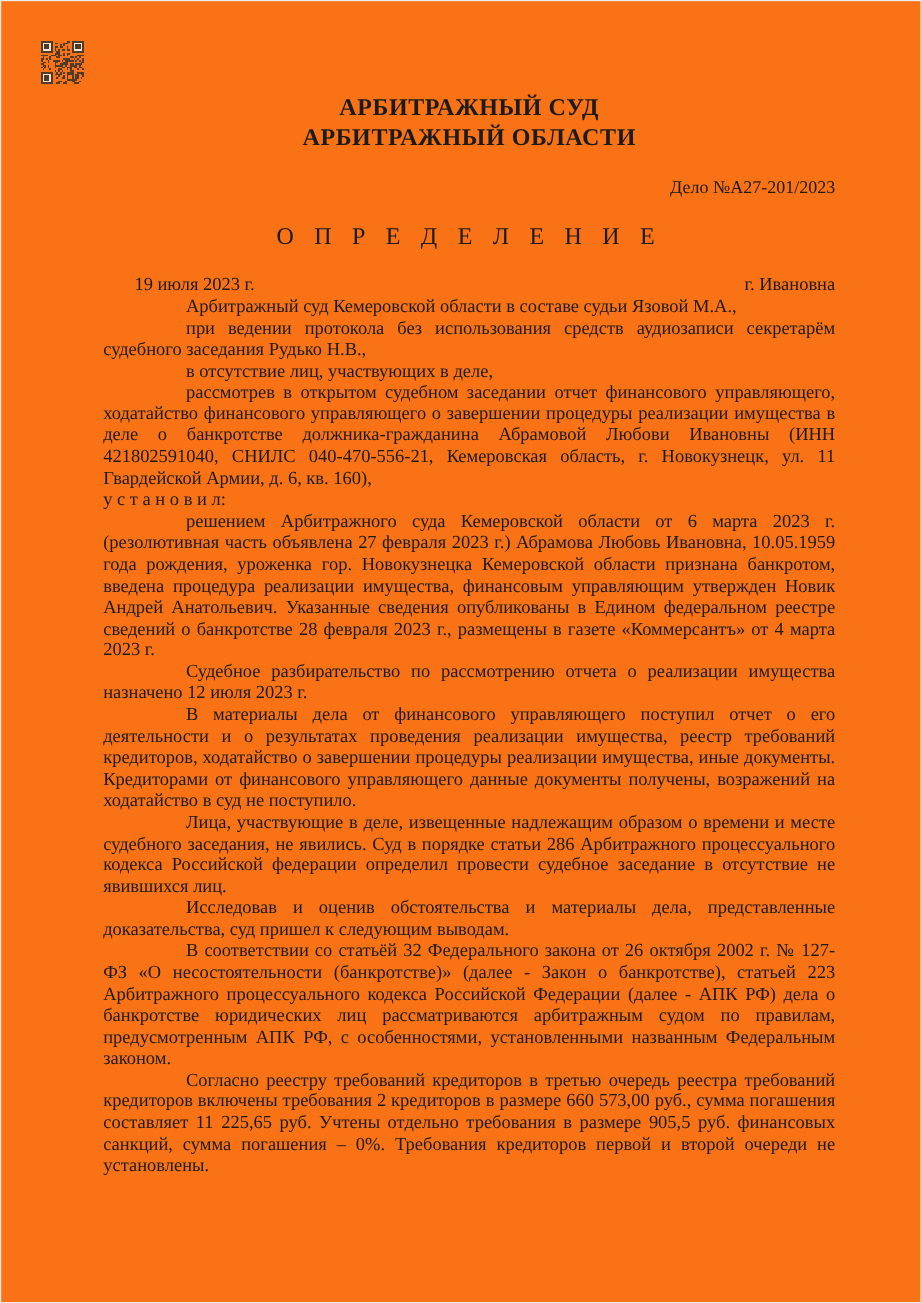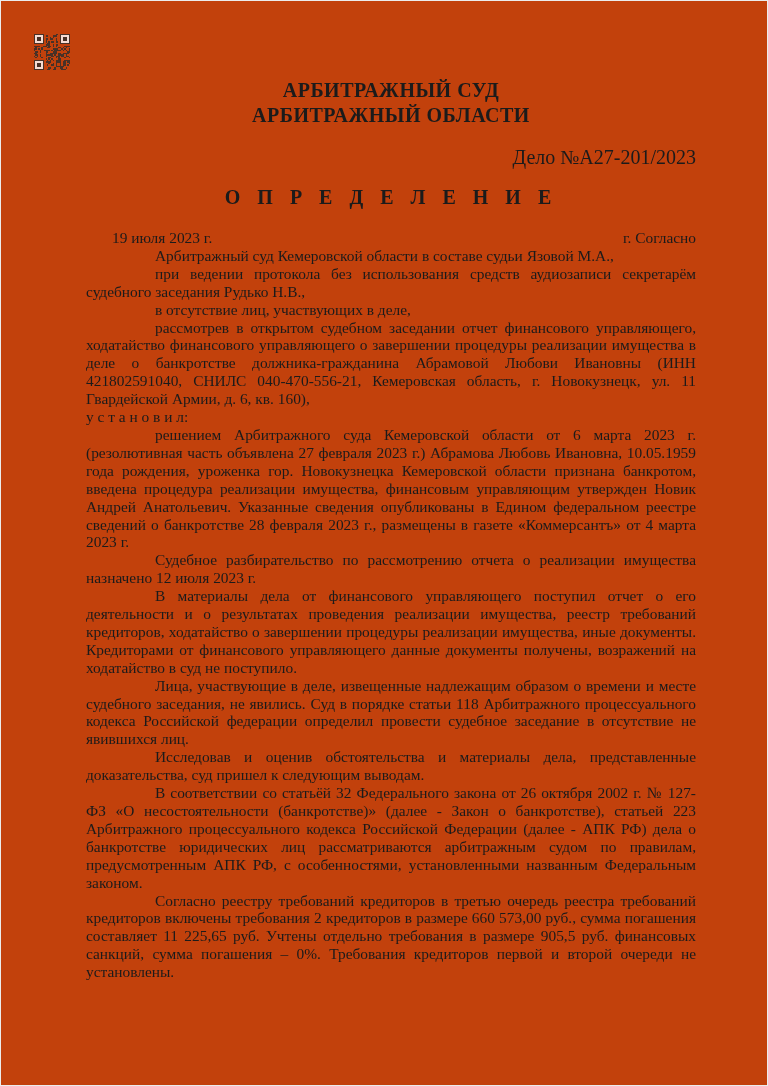--- a/index.html
+++ b/index.html
@@ -1,21 +1,21 @@
 <!DOCTYPE html>
 <html lang="ru"><head>
 <meta charset="utf-8">
 <style>
   html,body { margin:0; padding:0; background:#ffffff; }
   .page {
     position:relative;
     width:768px;
     height:1086px;
     box-sizing:border-box;
-    background:#c2410c;
+    background:#f97316;
     border:1px solid #ececec;
     font-family:"Liberation Serif", serif;
     color:#1b1b1b;
     overflow:hidden;
   }
   .qr {
     position:absolute;
     left:33px;
     top:33px;
     width:36px;
@@ -26,27 +26,27 @@
     margin:77px 71px 0 85px;
     text-align:center;
     font-weight:bold;
     font-size:20px;
     line-height:25px;
     letter-spacing:0.5px;
   }
   .case-number {
     margin:20px 71px 0 85px;
     text-align:right;
-    font-size:20px;
+    font-size:15px;
     line-height:18px;
   }
   .doc-title {
     margin:19px 71px 0 85px;
     text-align:center;
-    font-weight:bold;
+    font-weight:normal;
     font-size:20px;
     line-height:25px;
     letter-spacing:6px;
   }
   .content {
     margin:19px 71px 0 85px;
     font-size:15.4px;
     line-height:17.9px;
     text-align:justify;
   }
@@ -298,33 +298,33 @@
   </div>
 
   <div class="case-number">Дело №А27-201/2023</div>
 
   <div class="doc-title">О П Р Е Д Е Л Е Н И Е</div>
 
   <div class="content">
 
     <div class="dateline">
       <span class="date">19 июля 2023 г.</span>
-      <span class="city">г. Согласно</span>
+      <span class="city">г. Ивановна</span>
     </div>
 
     <p class="para">Арбитражный суд Кемеровской области в составе судьи Язовой М.А.,</p>
     <p class="para">при ведении протокола без использования средств аудиозаписи секретарём судебного заседания Рудько Н.В.,</p>
     <p class="para">в отсутствие лиц, участвующих в деле,</p>
     <p class="para">рассмотрев в открытом судебном заседании отчет финансового управляющего, ходатайство финансового управляющего о завершении процедуры реализации имущества в деле о банкротстве должника-гражданина Абрамовой Любови Ивановны (ИНН 421802591040, СНИЛС 040-470-556-21, Кемеровская область, г. Новокузнецк, ул. 11 Гвардейской Армии, д. 6, кв. 160),</p>
 
     <p class="heading-centered">у с т а н о в и л:</p>
 
     <p class="para">решением Арбитражного суда Кемеровской области от 6 марта 2023 г. (резолютивная часть объявлена 27 февраля 2023 г.) Абрамова Любовь Ивановна, 10.05.1959 года рождения, уроженка гор. Новокузнецка Кемеровской области признана банкротом, введена процедура реализации имущества, финансовым управляющим утвержден Новик Андрей Анатольевич. Указанные сведения опубликованы в Едином федеральном реестре сведений о банкротстве 28 февраля 2023 г., размещены в газете «Коммерсантъ» от 4 марта 2023 г.</p>
     <p class="para">Судебное разбирательство по рассмотрению отчета о реализации имущества назначено 12 июля 2023 г.</p>
     <p class="para">В материалы дела от финансового управляющего поступил отчет о его деятельности и о результатах проведения реализации имущества, реестр требований кредиторов, ходатайство о завершении процедуры реализации имущества, иные документы. Кредиторами от финансового управляющего данные документы получены, возражений на ходатайство в суд не поступило.</p>
-    <p class="para">Лица, участвующие в деле, извещенные надлежащим образом о времени и месте судебного заседания, не явились. Суд в порядке статьи 118 Арбитражного процессуального кодекса Российской федерации определил провести судебное заседание в отсутствие не явившихся лиц.</p>
+    <p class="para">Лица, участвующие в деле, извещенные надлежащим образом о времени и месте судебного заседания, не явились. Суд в порядке статьи 286 Арбитражного процессуального кодекса Российской федерации определил провести судебное заседание в отсутствие не явившихся лиц.</p>
     <p class="para">Исследовав и оценив обстоятельства и материалы дела, представленные доказательства, суд пришел к следующим выводам.</p>
     <p class="para">В соответствии со статьёй 32 Федерального закона от 26 октября 2002 г. № 127-ФЗ «О несостоятельности (банкротстве)» (далее - Закон о банкротстве), статьей 223 Арбитражного процессуального кодекса Российской Федерации (далее - АПК РФ) дела о банкротстве юридических лиц рассматриваются арбитражным судом по правилам, предусмотренным АПК РФ, с особенностями, установленными названным Федеральным законом.</p>
     <p class="para">Согласно реестру требований кредиторов в третью очередь реестра требований кредиторов включены требования 2 кредиторов в размере 660 573,00 руб., сумма погашения составляет 11 225,65 руб. Учтены отдельно требования в размере 905,5 руб. финансовых санкций, сумма погашения – 0%. Требования кредиторов первой и второй очереди не установлены.</p>
 
   </div>
 
 </div>
 
 </body></html>

